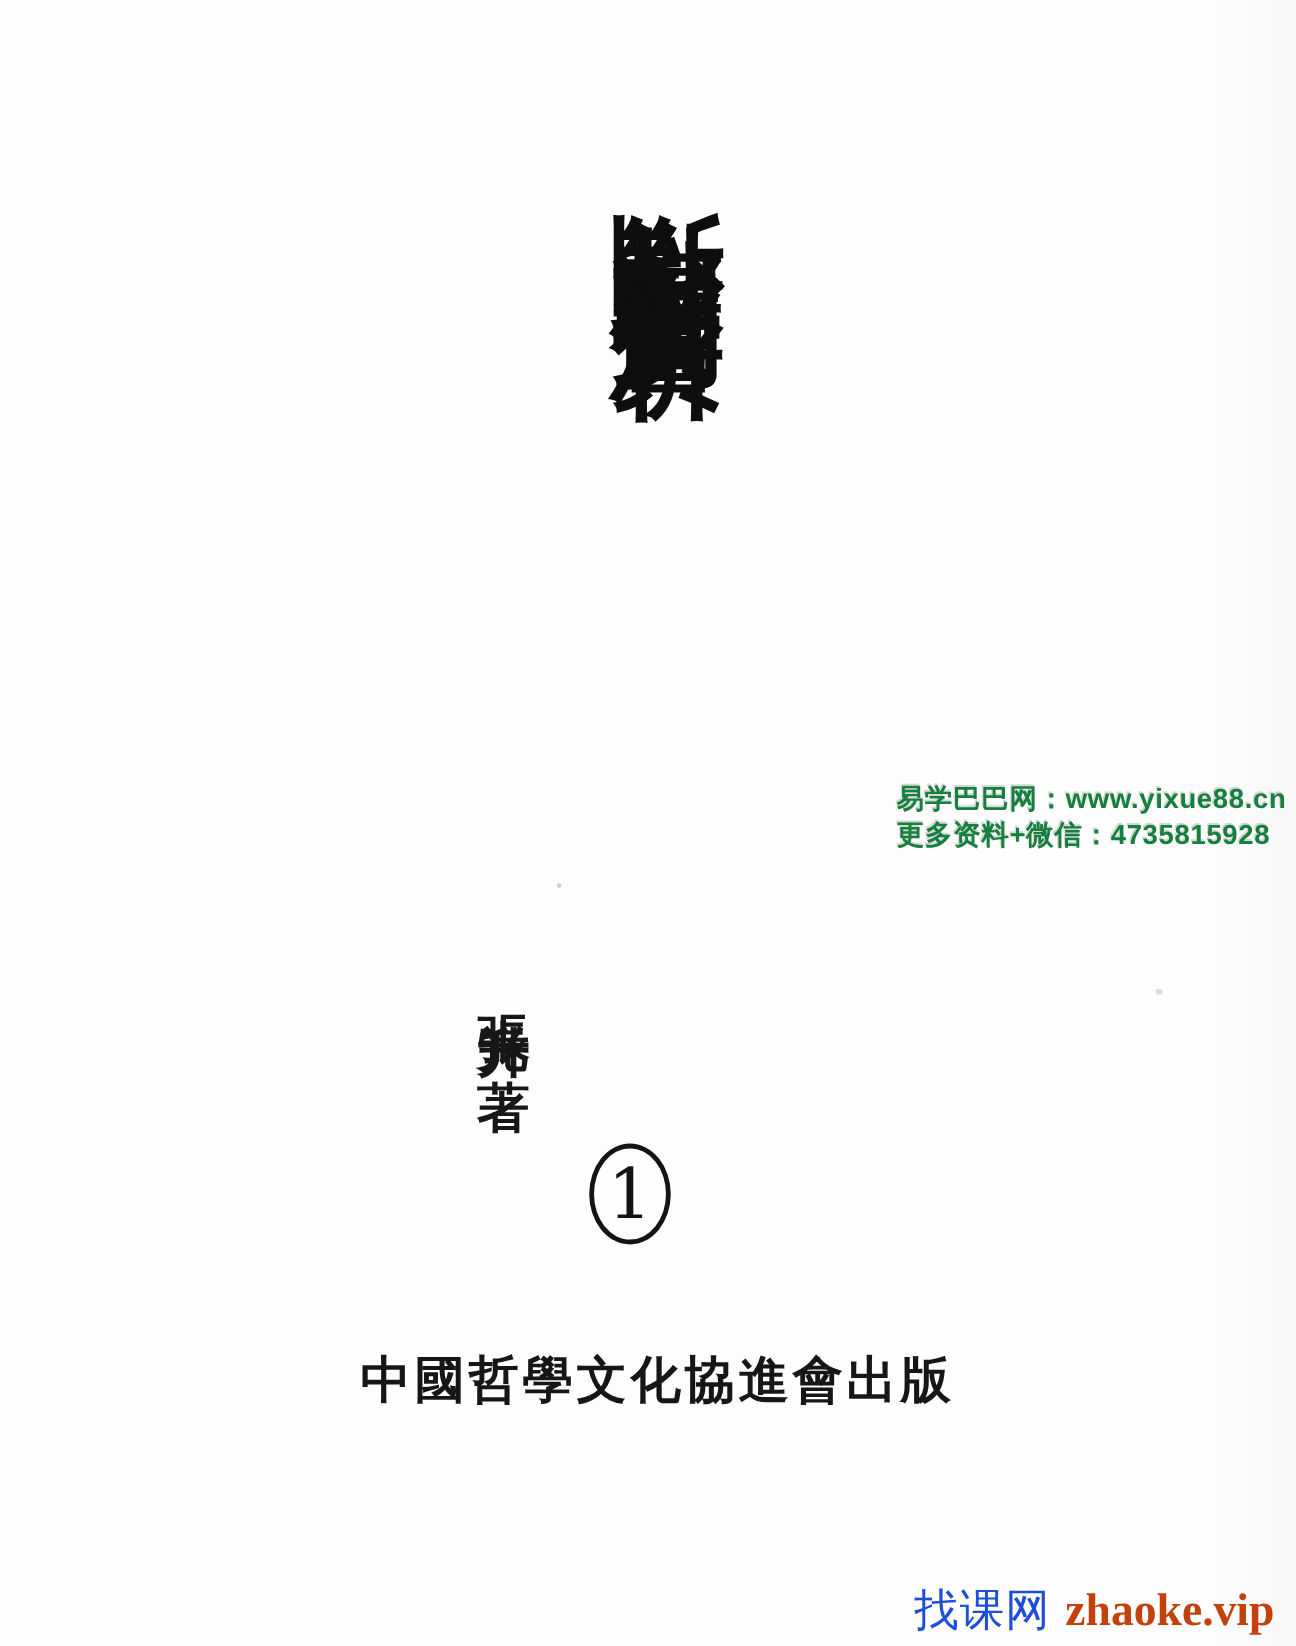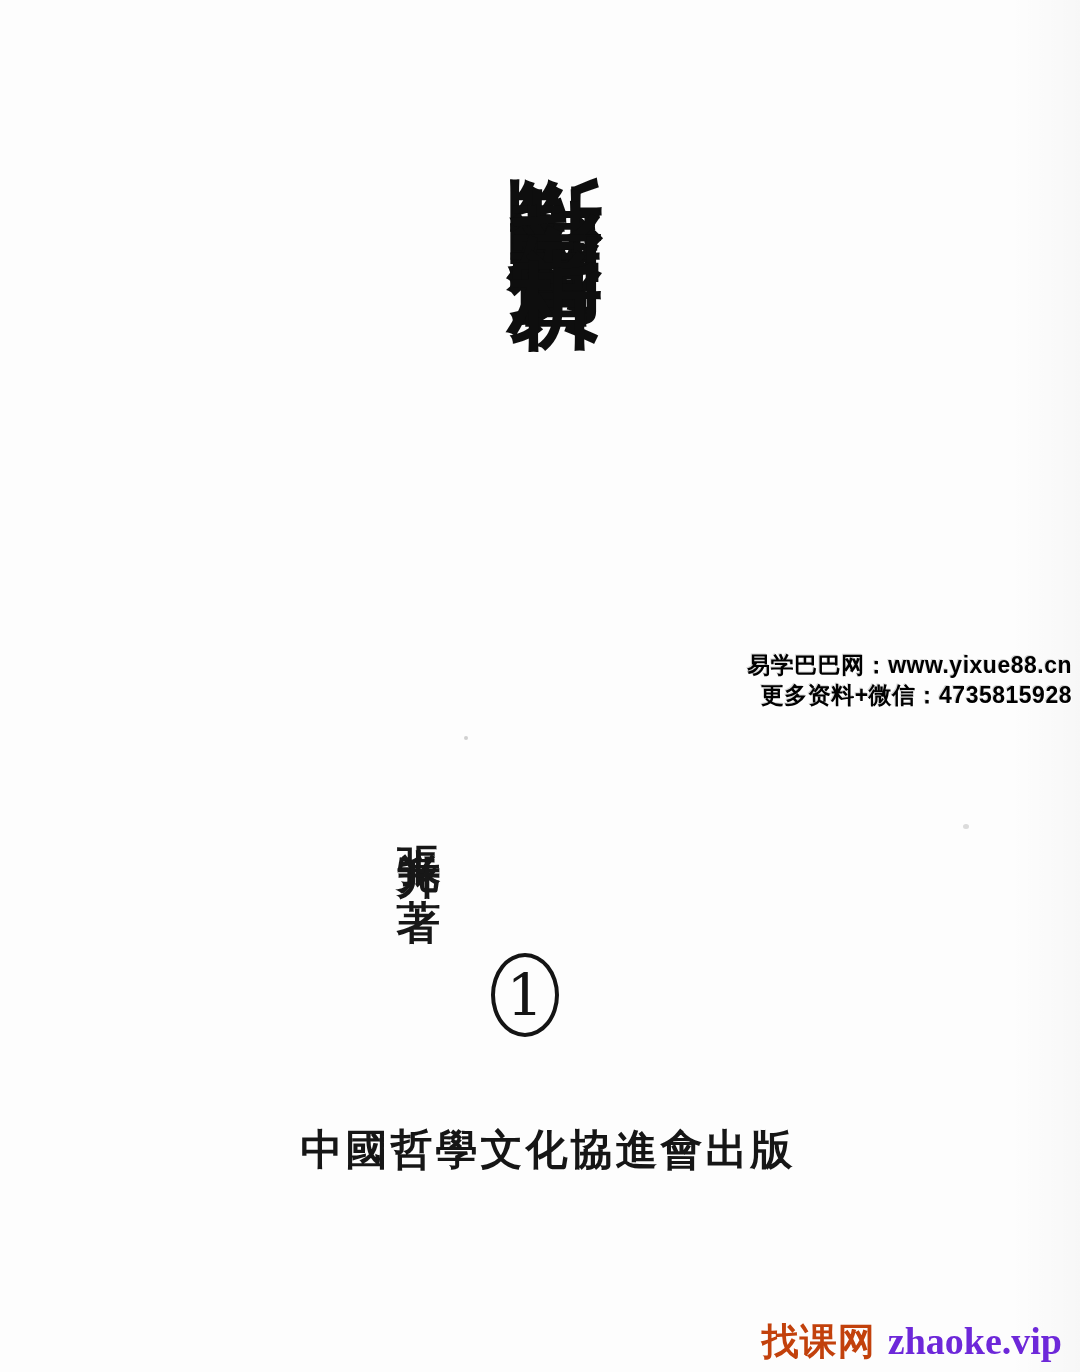--- a/index.html
+++ b/index.html
@@ -49,41 +49,41 @@
   .publisher {
     position:absolute; left:16px; right:0; top:1122px;
     text-align:center;
     font-family:"DejaVu Serif","Liberation Serif",serif;
     font-size:42px; letter-spacing:3px; font-weight:600;
     color:#161616;
   }
   
   .wm-yixue {
     position:absolute; right:8px; top:650px;
-    text-align:right;
+    text-align:left;
     font-family:"Liberation Sans", sans-serif;
     font-weight:bold; font-size:23px; line-height:30px;
-    color:#000000;
+    color:#15803d;
     text-shadow:-1px -1px 0 #d6d6d6, 1px 1px 0 #ffffff;
     letter-spacing:0.5px;
   }
   
   .wm-zhaoke {
     position:absolute; right:18px; bottom:5px;
     display:flex; align-items:baseline; white-space:nowrap;
   }
   .wm-zhaoke-name {
     font-family:"Liberation Sans", sans-serif;
-    font-weight:bold; font-size:37px; color:#c2410c;
+    font-weight:normal; font-size:37px; color:#1d4ed8;
     text-shadow:0 0 2px rgba(255,255,255,0.65);
     margin-right:12px; letter-spacing:1px;
   }
   .wm-zhaoke-url {
     font-family:"Liberation Serif", serif;
-    font-weight:bold; font-size:38px; color:#6d28d9;
+    font-weight:bold; font-size:38px; color:#c2410c;
     text-shadow:0 0 1px rgba(255,255,255,0.5);
   }
   
   .speck {
     position:absolute; border-radius:50%;
     background:#9a9a9a; opacity:0.45; pointer-events:none;
   }
   .speck-1 { left:464px; top:736px; width:4px; height:4px; }
   .speck-2 { left:963px; top:824px; width:6px; height:5px; opacity:0.35; }
 </style>

